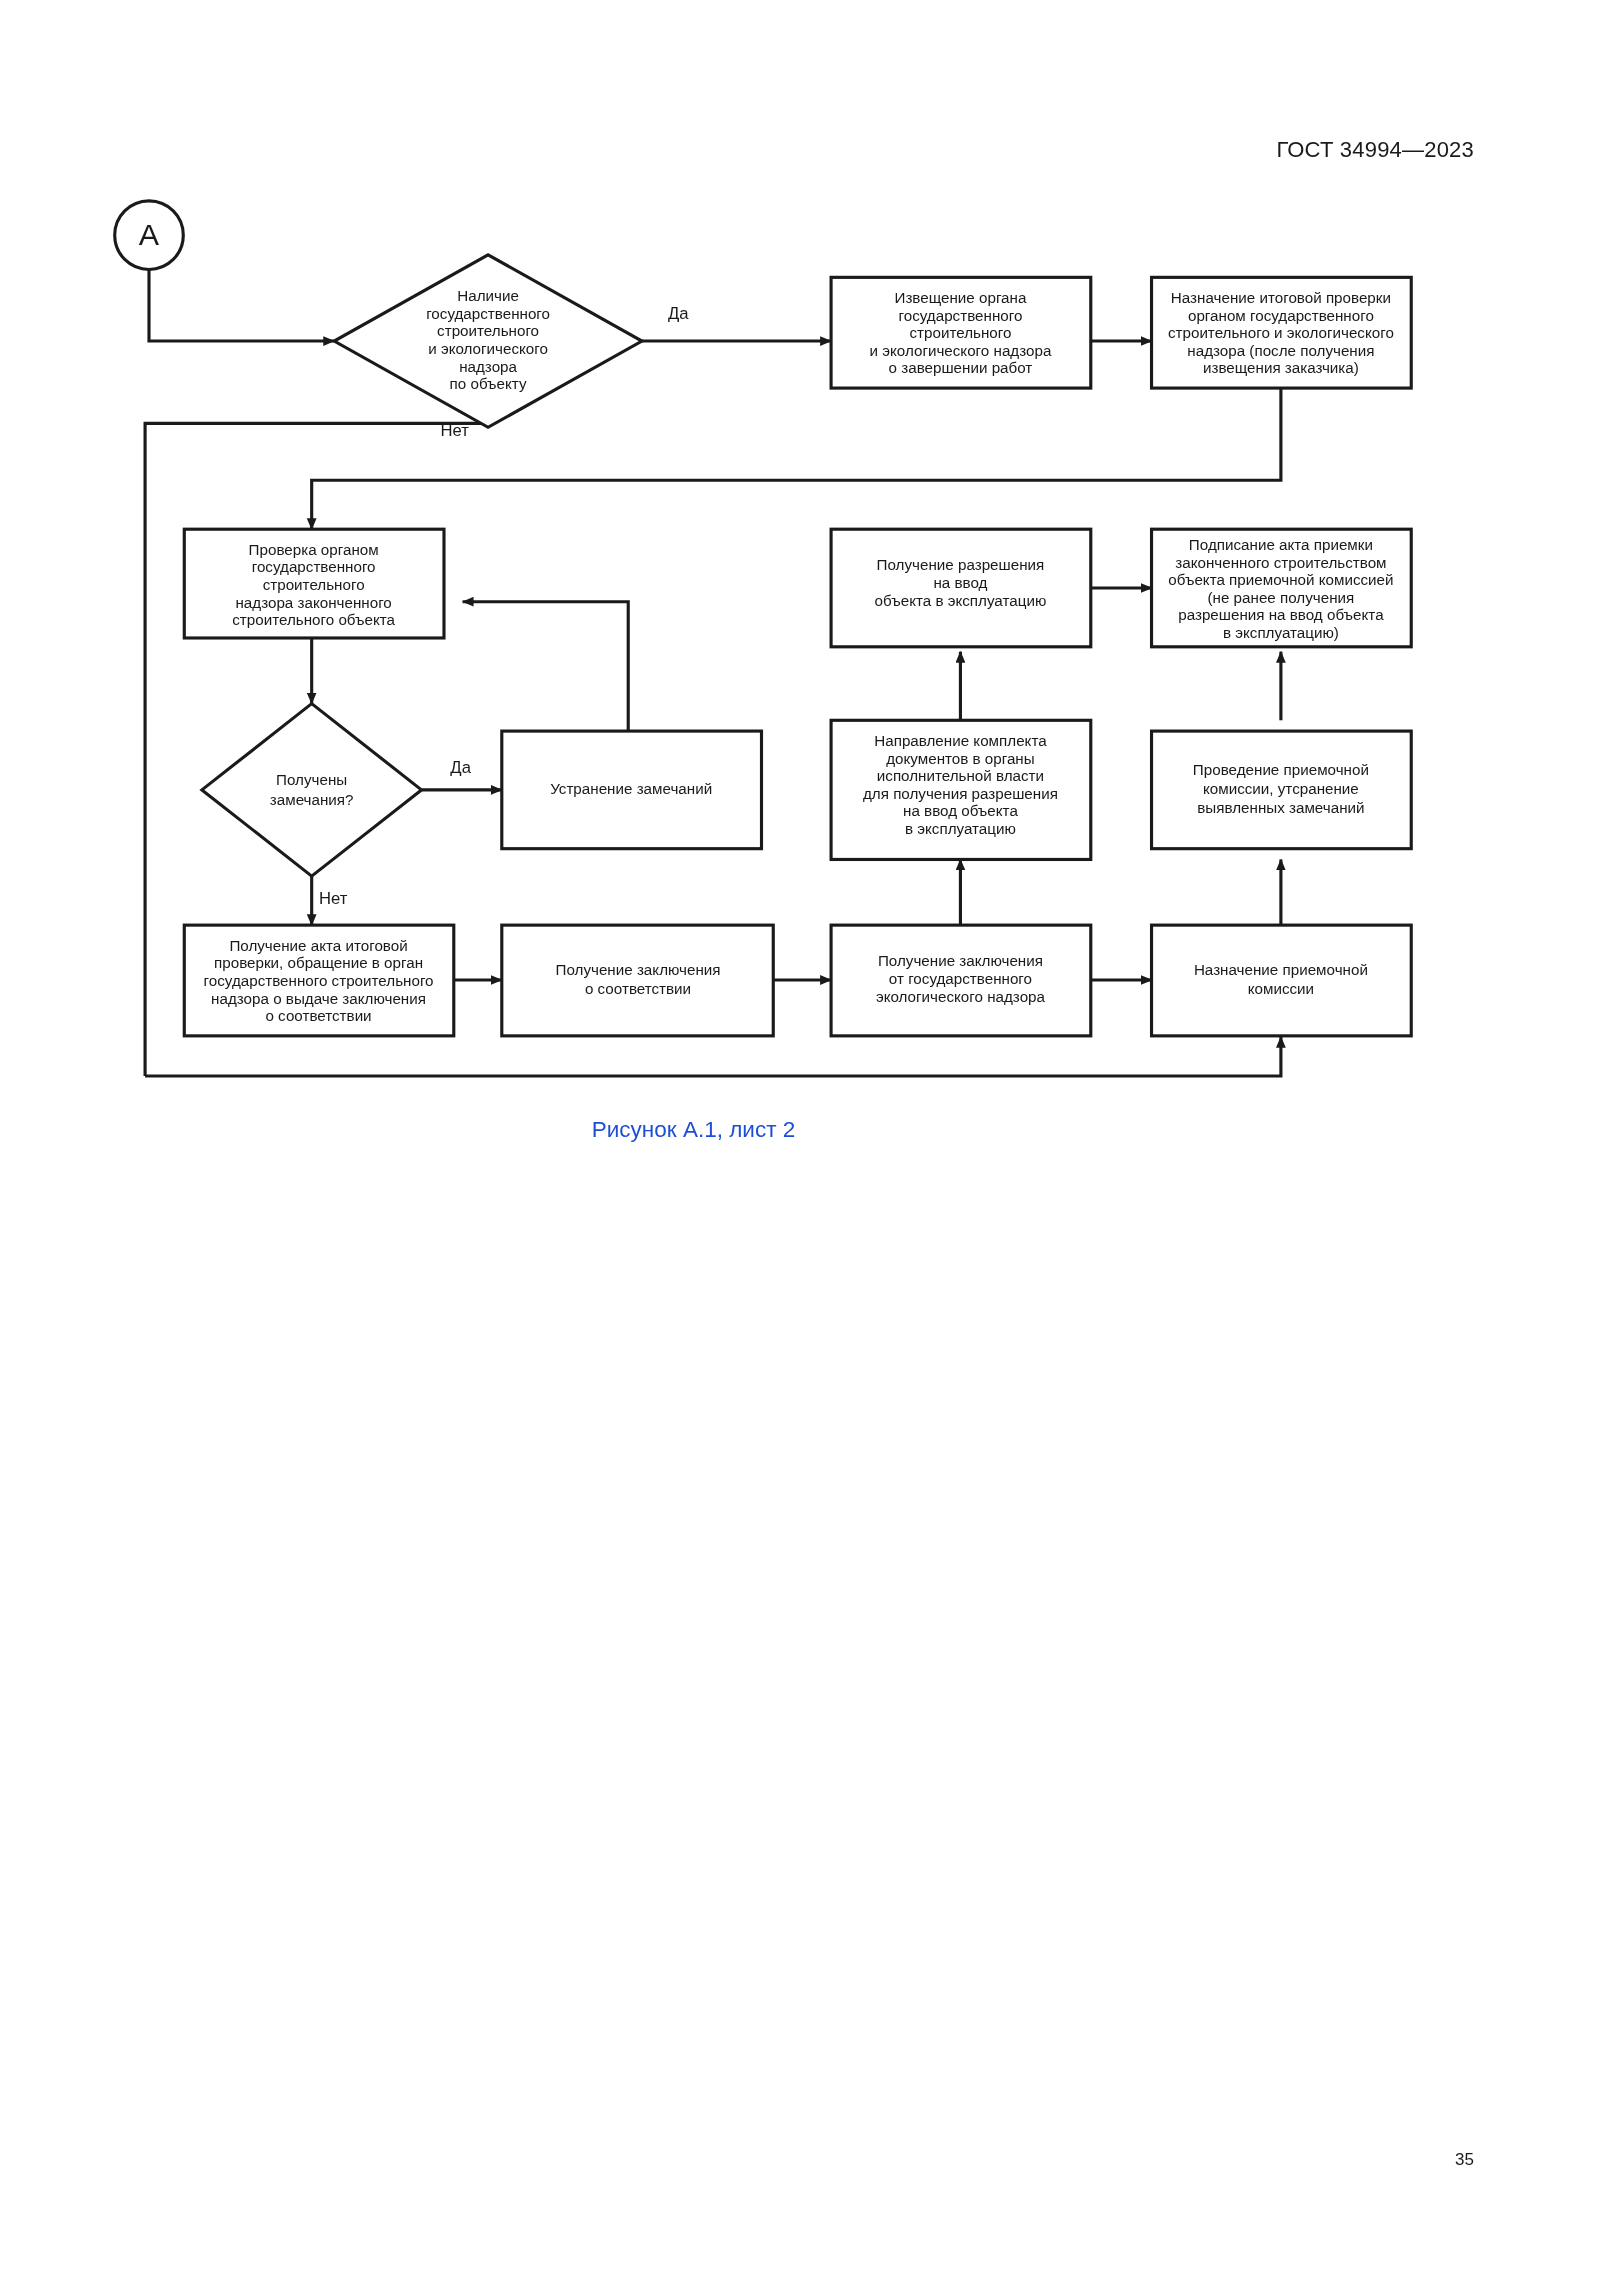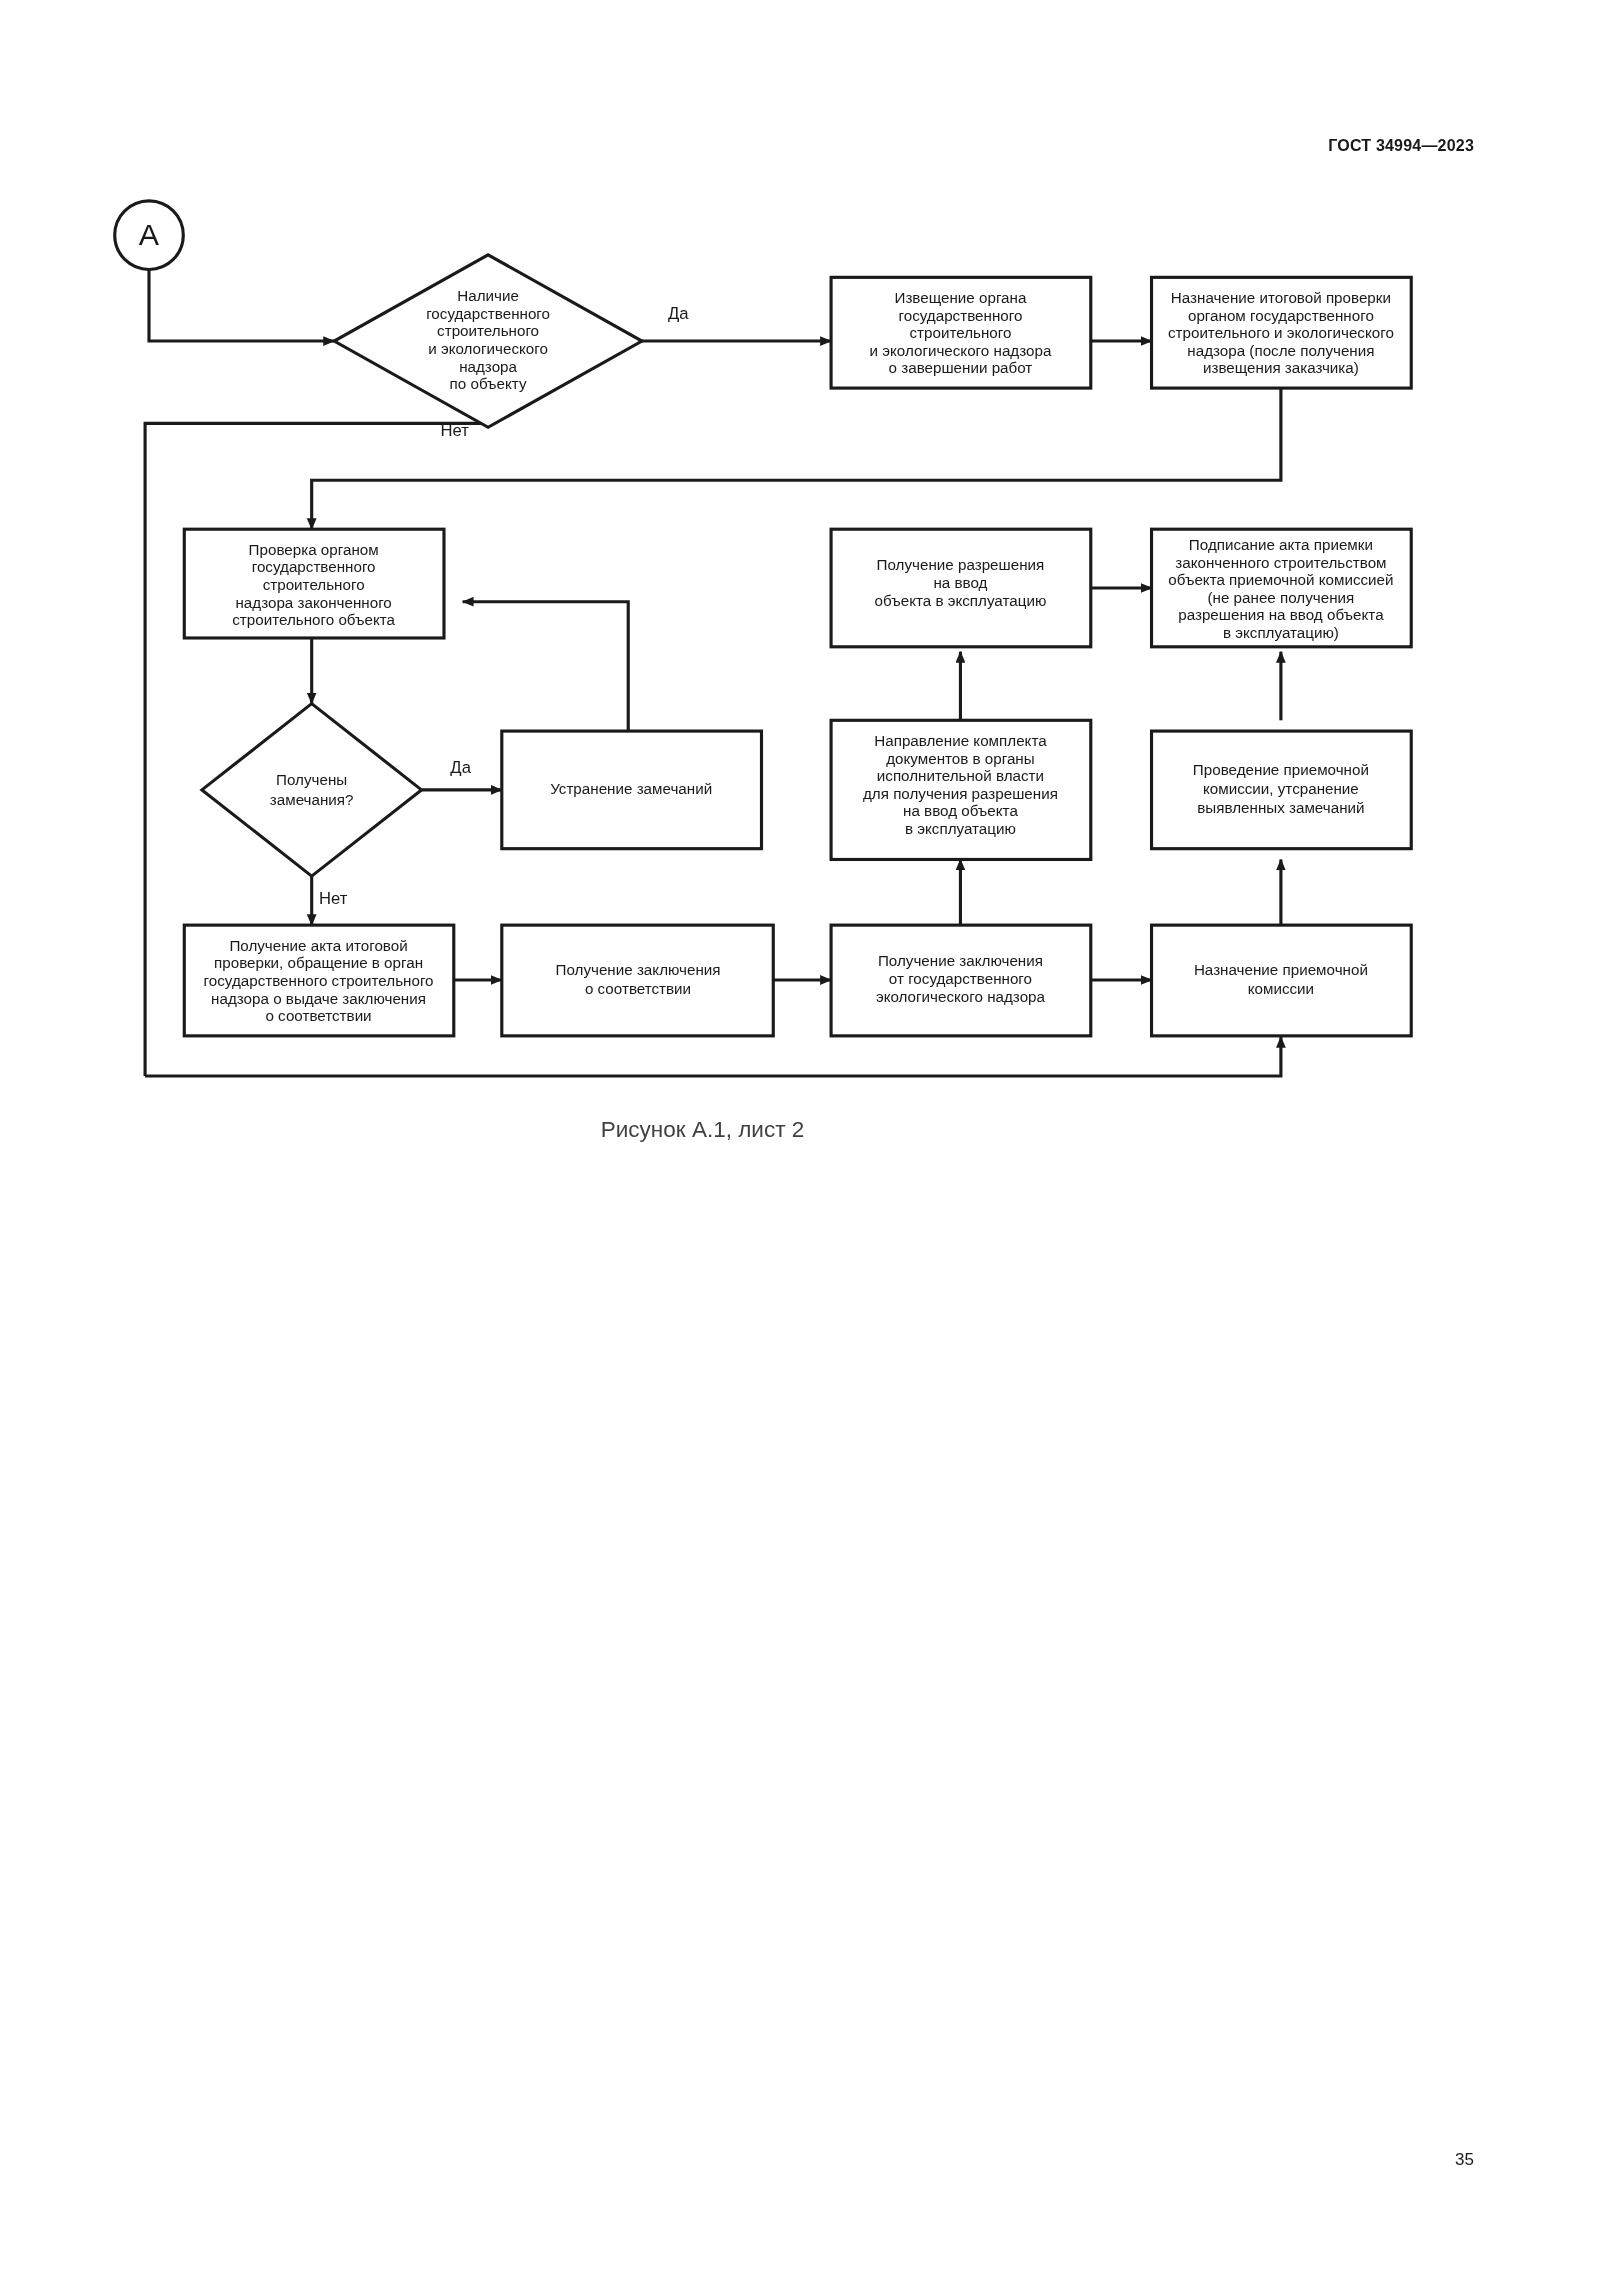--- a/index.html
+++ b/index.html
@@ -16,42 +16,42 @@
     overflow: hidden;
   }
   .page {
     position: absolute;
     inset: 0;
   }
   .doc-header {
     position: absolute;
     top: 137px;
     right: 147px;
-    font-size: 16px;
-    font-weight: bold;
+    font-size: 22px;
+    font-weight: normal;
     letter-spacing: 0.2px;
     color: #1a1a1a;
     white-space: nowrap;
     text-align: center;
   }
   .page-number {
     position: absolute;
     bottom: 123px;
     right: 147px;
     font-size: 17px;
     color: #1a1a1a;
   }
   .figure-caption {
     position: absolute;
     top: 1117px;
-    left: 12px;
+    left: 3px;
     width: 1381px;
     text-align: center;
     font-size: 22.5px;
-    color: #404040;
+    color: #1d4ed8;
   }
   svg.flow {
     position: absolute;
     top: 0;
     left: 0;
     width: 1621px;
     height: 1225px;
   }
   svg.flow .shape {
     fill: #ffffff;

